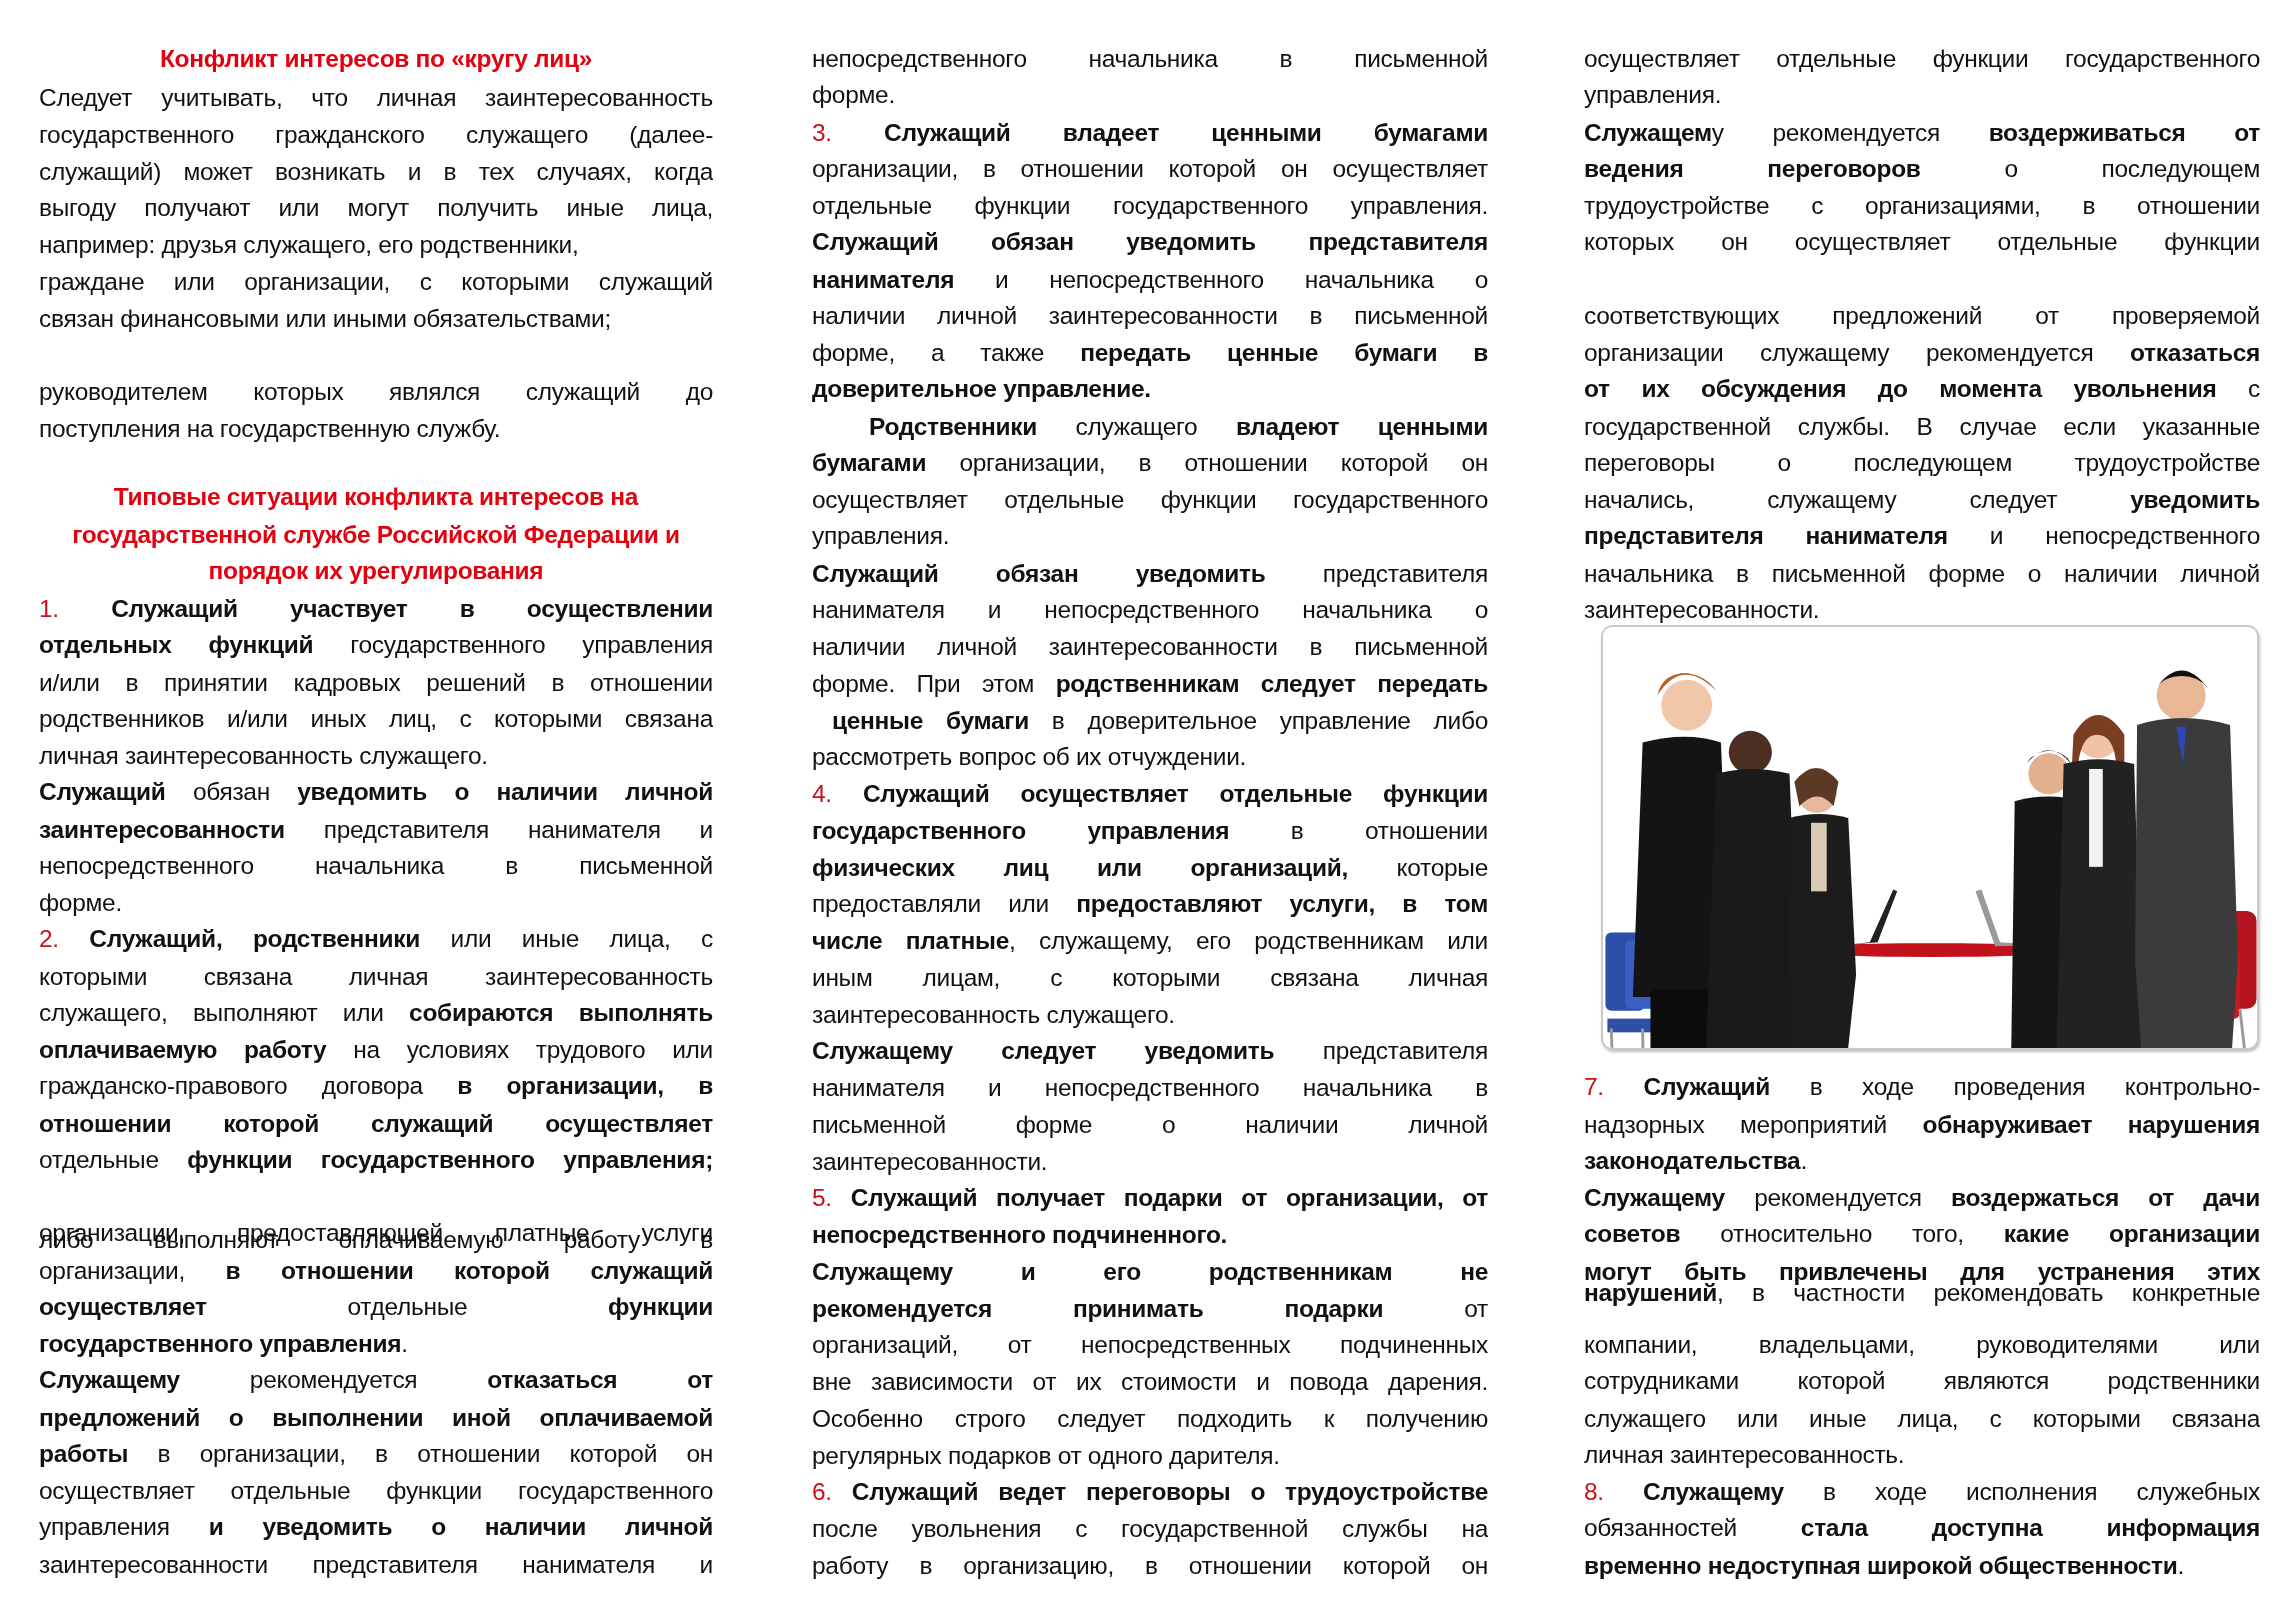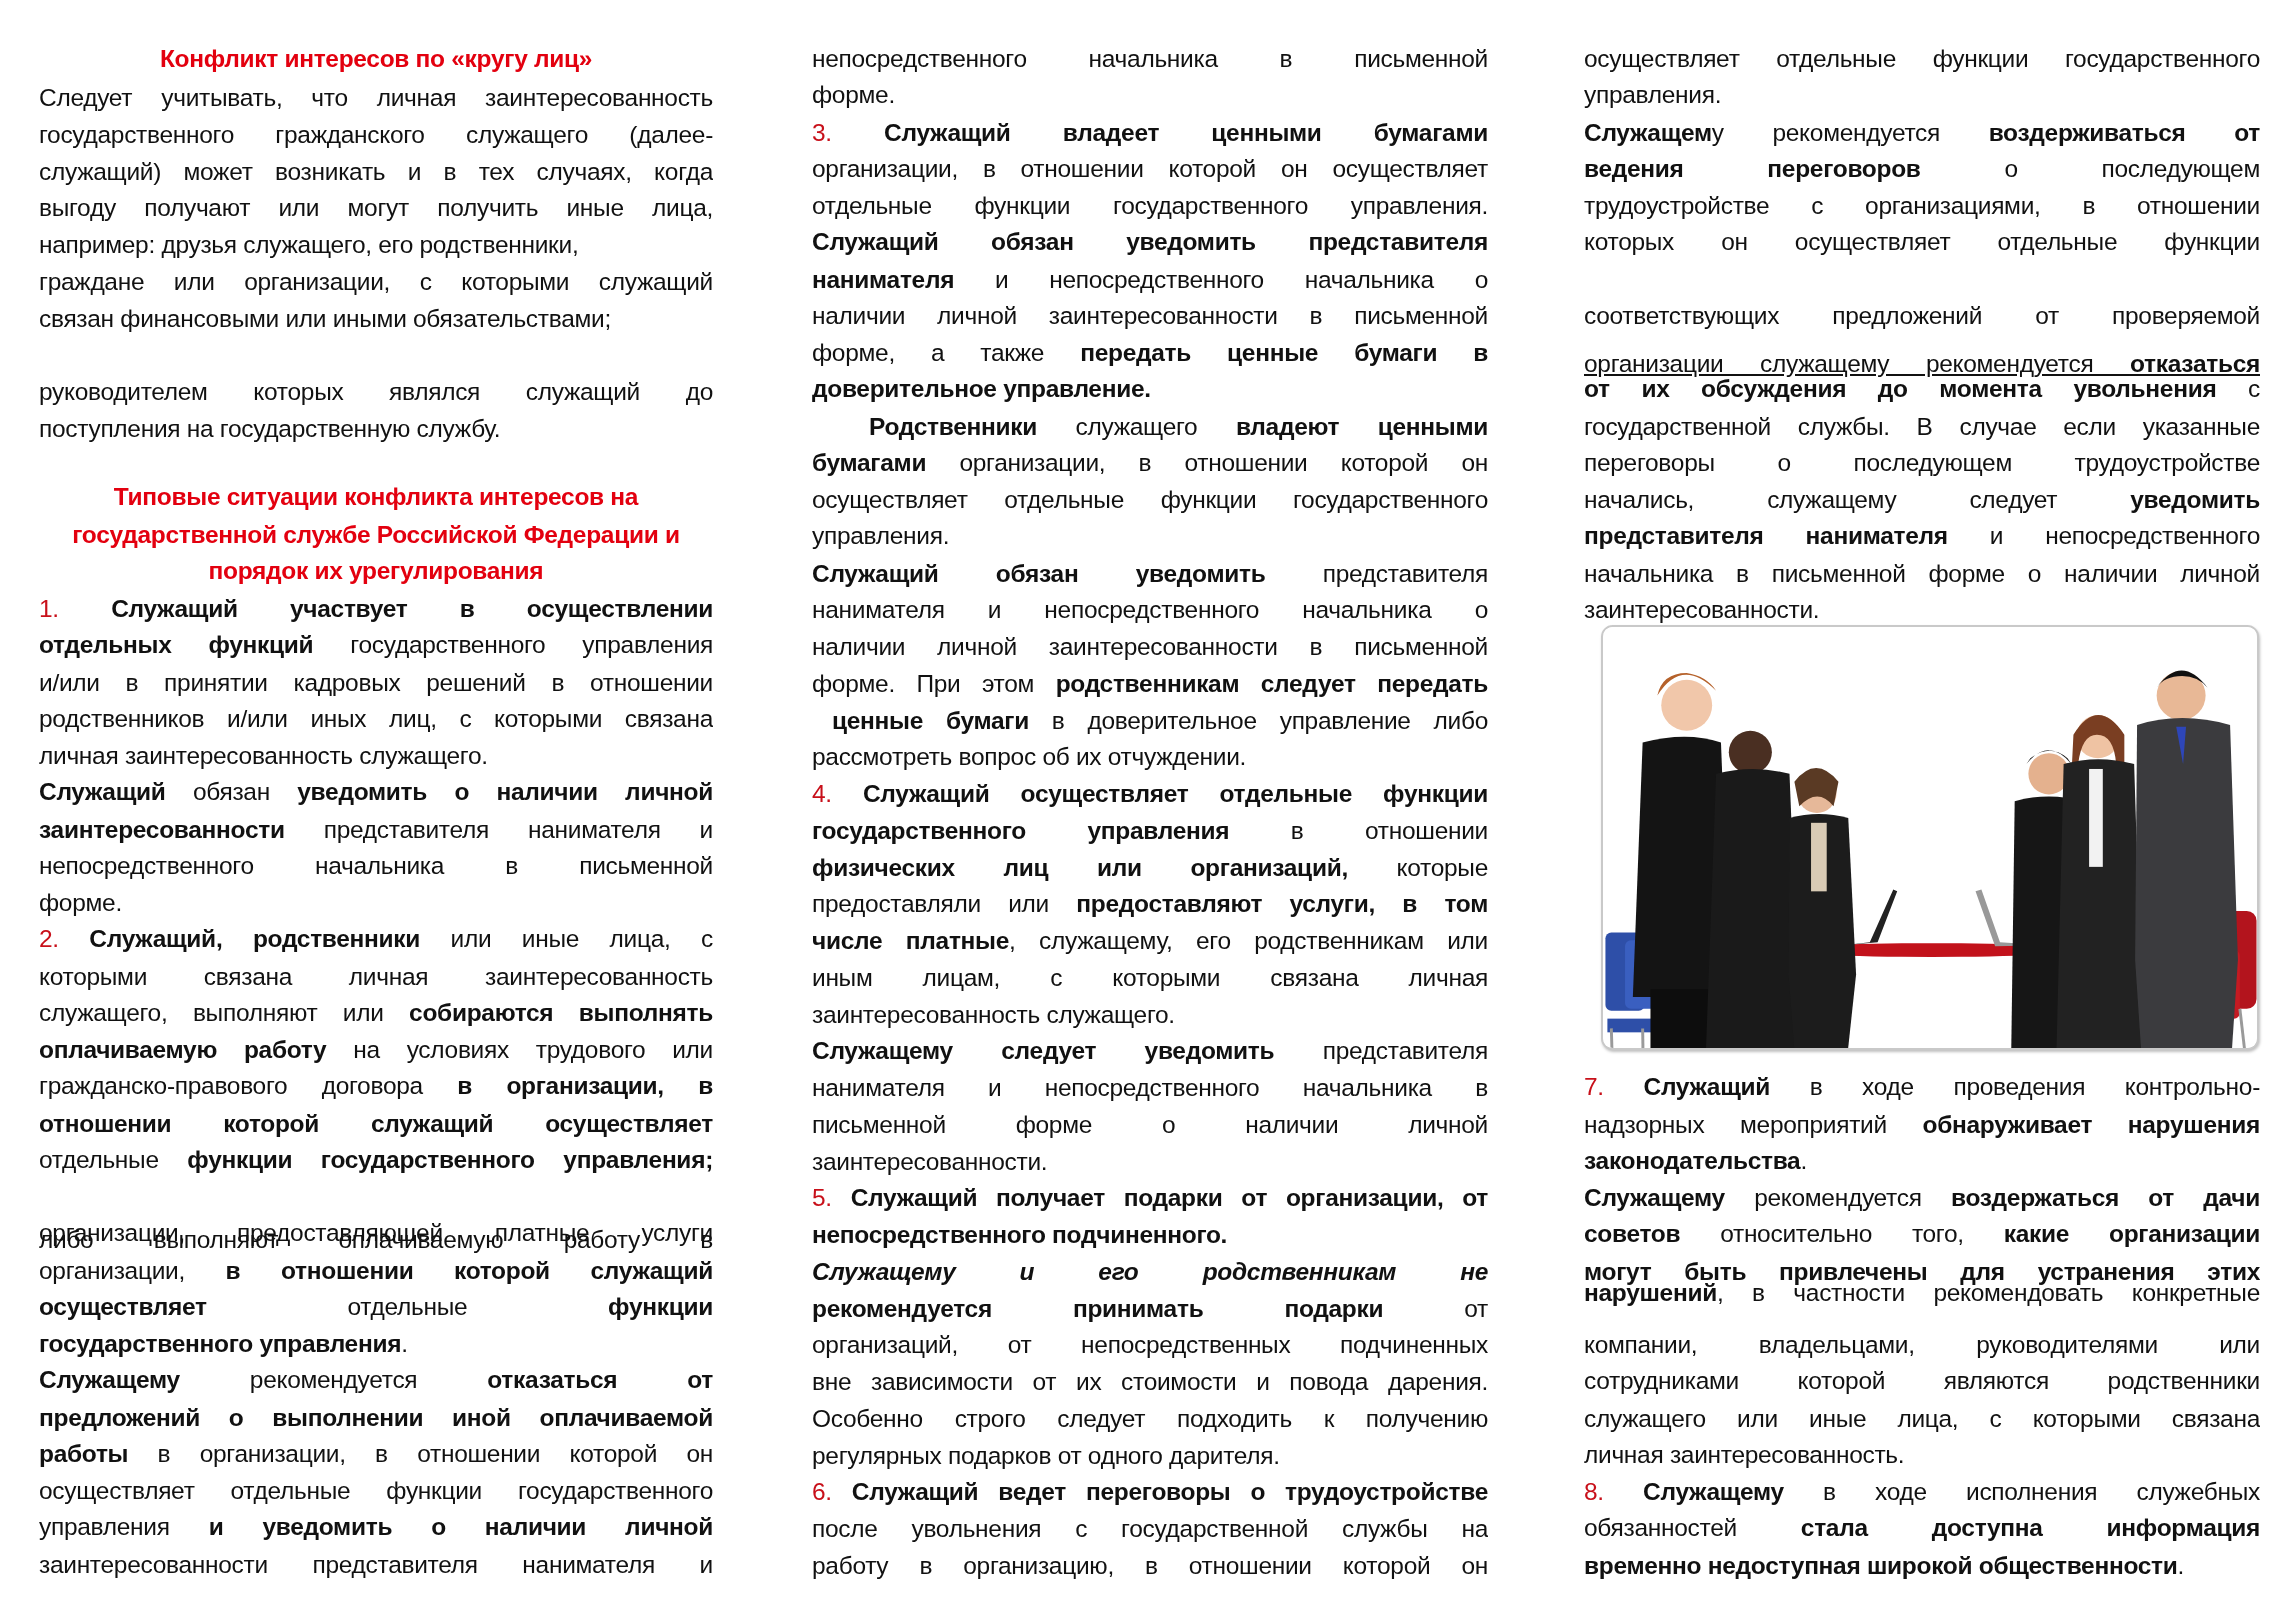--- a/index.html
+++ b/index.html
@@ -161,39 +161,39 @@
       <div class="line just" style="top: 886px;"><span>предоставляли или </span><span class="b">предоставляют услуги, в том</span></div>
       <div class="line just" style="top: 923px;"><span class="b">числе платные</span><span>, служащему, его родственникам или</span></div>
       <div class="line just" style="top: 960px;"><span>иным лицам, с которыми связана личная</span></div>
       <div class="line left" style="top: 997px;"><span>заинтересованность служащего.</span></div>
       <div class="line just" style="top: 1033px;"><span class="b">Служащему следует уведомить</span><span> представителя</span></div>
       <div class="line just" style="top: 1070px;"><span>нанимателя и непосредственного начальника в</span></div>
       <div class="line just" style="top: 1107px;"><span>письменной форме о наличии личной</span></div>
       <div class="line left" style="top: 1144px;"><span>заинтересованности.</span></div>
       <div class="line just" style="top: 1180px;"><span class="n">5.</span><span class="b"> Служащий получает подарки от организации, от</span></div>
       <div class="line left" style="top: 1217px;"><span class="b">непосредственного подчиненного.</span></div>
-      <div class="line just" style="top: 1254px; font-style: italic;"><span class="b">Служащему и его родственникам не</span></div>
+      <div class="line just" style="top: 1254px;"><span class="b">Служащему и его родственникам не</span></div>
       <div class="line just" style="top: 1291px;"><span class="b">рекомендуется принимать подарки</span><span> от</span></div>
       <div class="line just" style="top: 1327px;"><span>организаций, от непосредственных подчиненных</span></div>
       <div class="line just" style="top: 1364px;"><span>вне зависимости от их стоимости и повода дарения.</span></div>
       <div class="line just" style="top: 1401px;"><span>Особенно строго следует подходить к получению</span></div>
       <div class="line left" style="top: 1438px;"><span>регулярных подарков от одного дарителя.</span></div>
       <div class="line just" style="top: 1474px;"><span class="n">6.</span><span class="b"> Служащий ведет переговоры о трудоустройстве</span></div>
       <div class="line just" style="top: 1511px;"><span>после увольнения с государственной службы на</span></div>
       <div class="line just" style="top: 1548px;"><span>работу в организацию, в отношении которой он</span></div>
     </div>
     <div class="col" style="left: 1584px; top: 0px; width: 676px; height: 1621px;">
       <div class="line just" style="top: 41px;"><span>осуществляет отдельные функции государственного</span></div>
       <div class="line left" style="top: 77px;"><span>управления.</span></div>
       <div class="line just" style="top: 115px;"><span class="b">Служащем</span><span>у рекомендуется </span><span class="b">воздерживаться от</span></div>
       <div class="line just" style="top: 151px;"><span class="b">ведения переговоров</span><span> о последующем</span></div>
       <div class="line just" style="top: 188px;"><span>трудоустройстве с организациями, в отношении</span></div>
       <div class="line just" style="top: 224px;"><span>которых он осуществляет отдельные функции</span></div>
       <div class="line just" style="top: 298px;"><span>соответствующих предложений от проверяемой</span></div>
-      <div class="line just" style="top: 346px; text-decoration: underline;"><span>организации служащему рекомендуется </span><span class="b">отказаться</span></div>
+      <div class="line just" style="top: 335px;"><span>организации служащему рекомендуется </span><span class="b">отказаться</span></div>
       <div class="line just" style="top: 371px;"><span class="b">от их обсуждения до момента увольнения</span><span> с</span></div>
       <div class="line just" style="top: 409px;"><span>государственной службы. В случае если указанные</span></div>
       <div class="line just" style="top: 445px;"><span>переговоры о последующем трудоустройстве</span></div>
       <div class="line just" style="top: 482px;"><span>начались, служащему следует </span><span class="b">уведомить</span></div>
       <div class="line just" style="top: 518px;"><span class="b">представителя нанимателя</span><span> и непосредственного</span></div>
       <div class="line just" style="top: 556px;"><span>начальника в письменной форме о наличии личной</span></div>
       <div class="line left" style="top: 592px;"><span>заинтересованности.</span></div>
       <div class="line just" style="top: 1069px;"><span class="n">7.</span><span class="b"> Служащий</span><span> в ходе проведения контрольно-</span></div>
       <div class="line just" style="top: 1107px;"><span>надзорных мероприятий </span><span class="b">обнаруживает нарушения</span></div>
       <div class="line left" style="top: 1143px;"><span class="b">законодательства</span><span>.</span></div>

